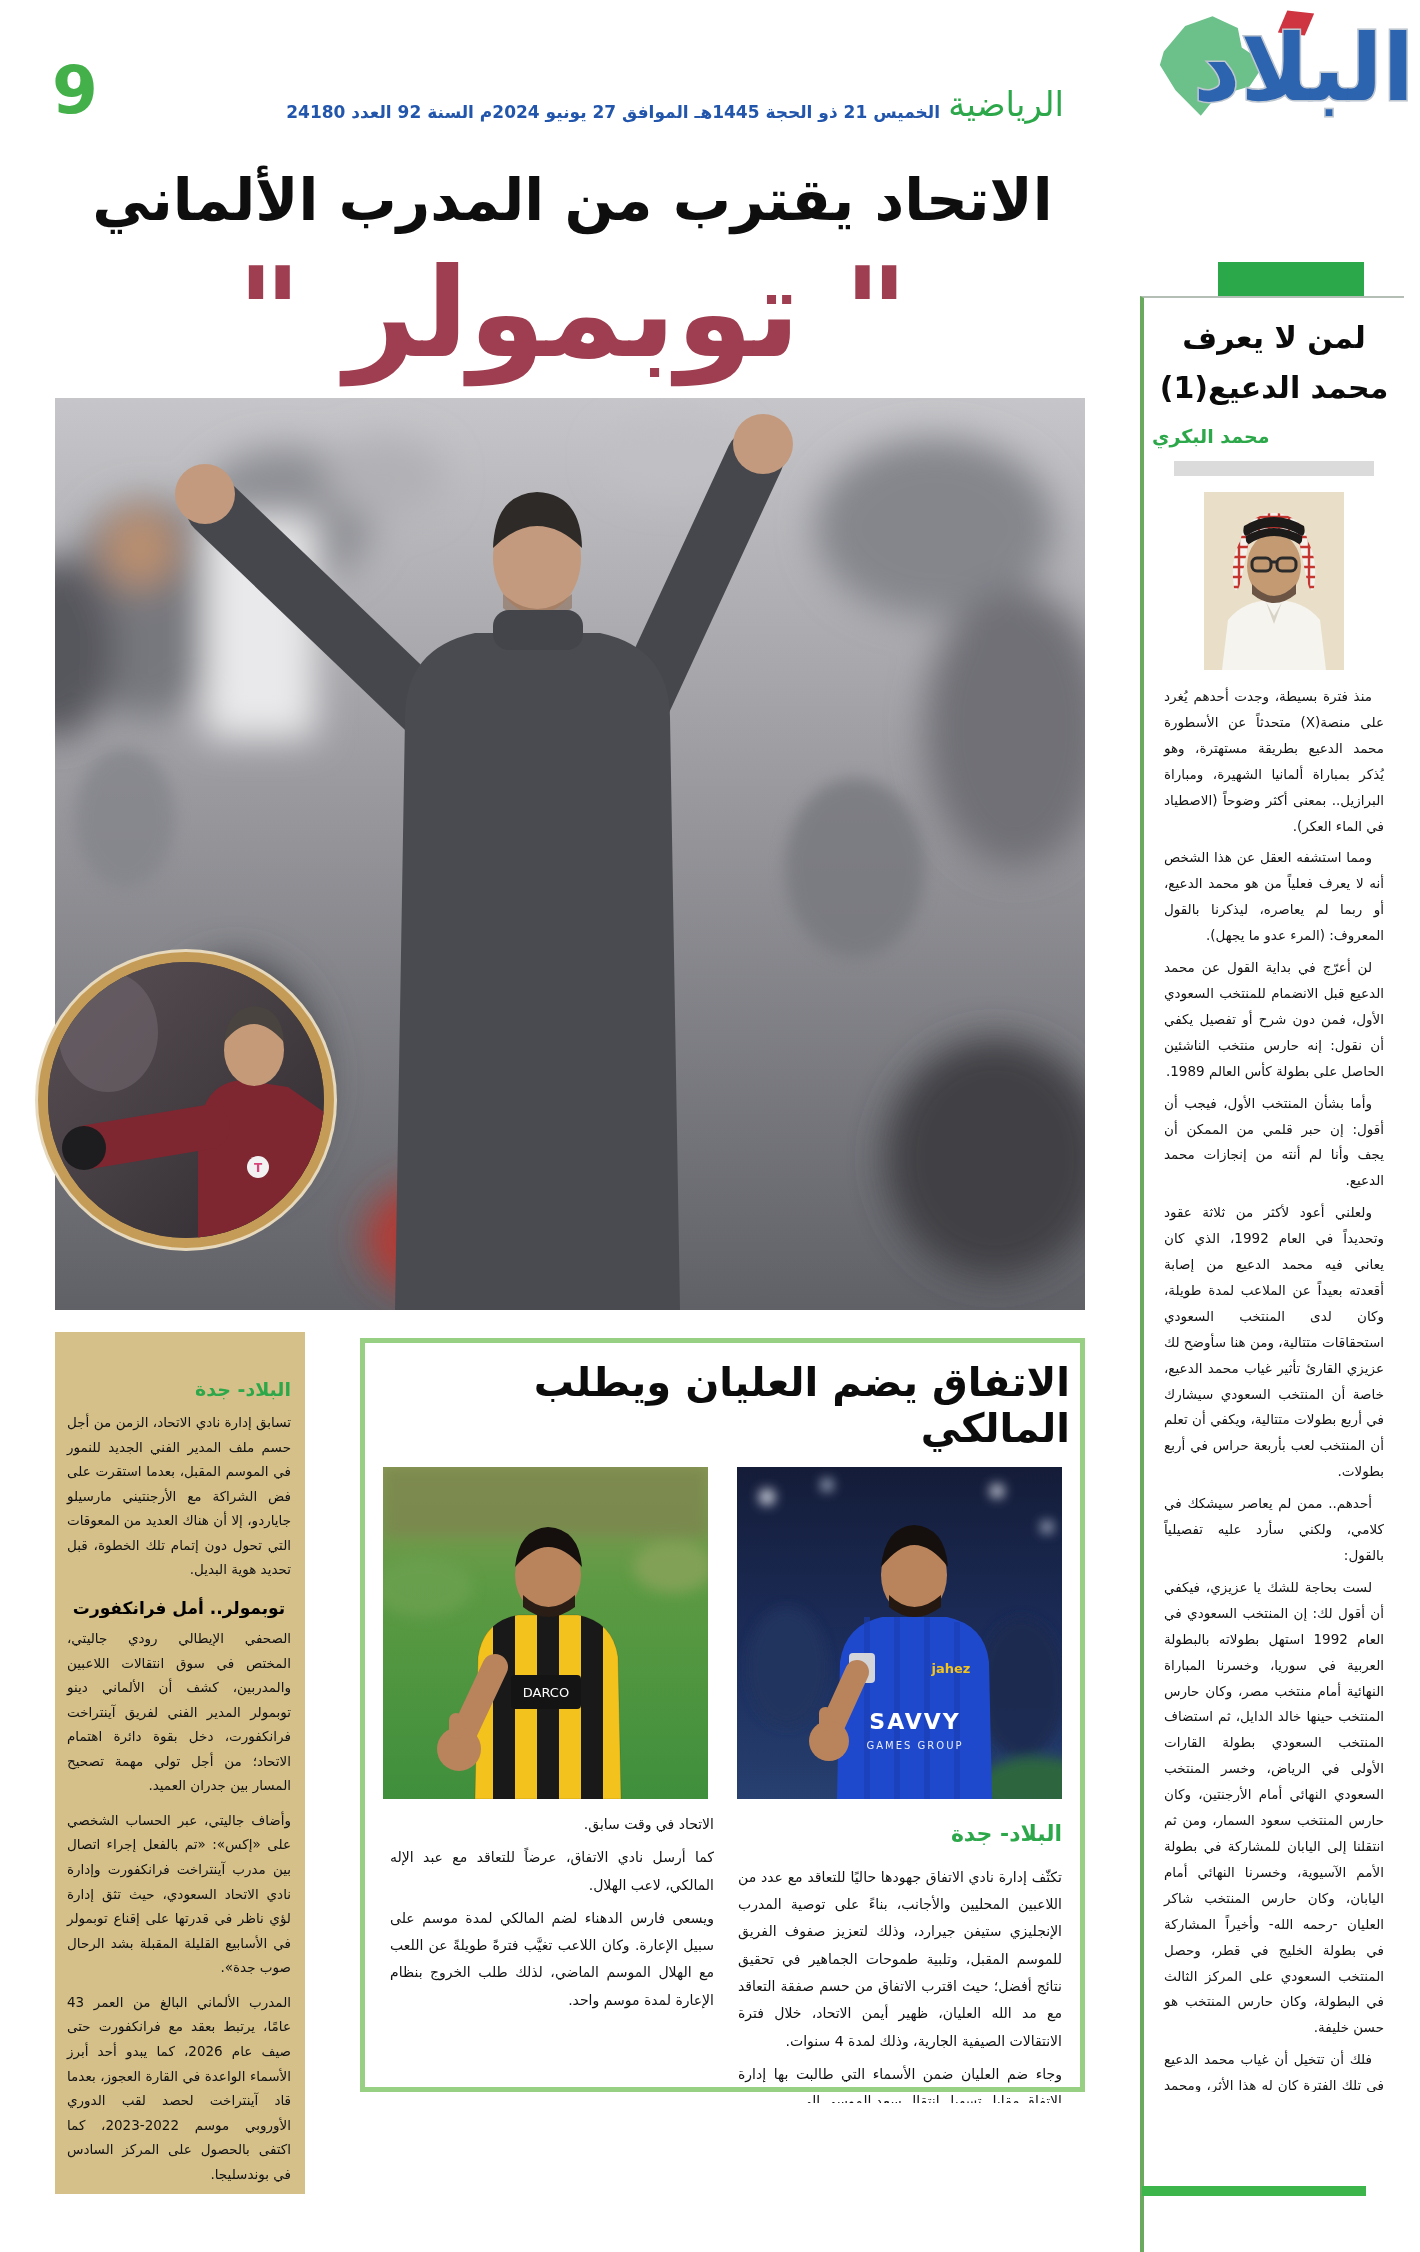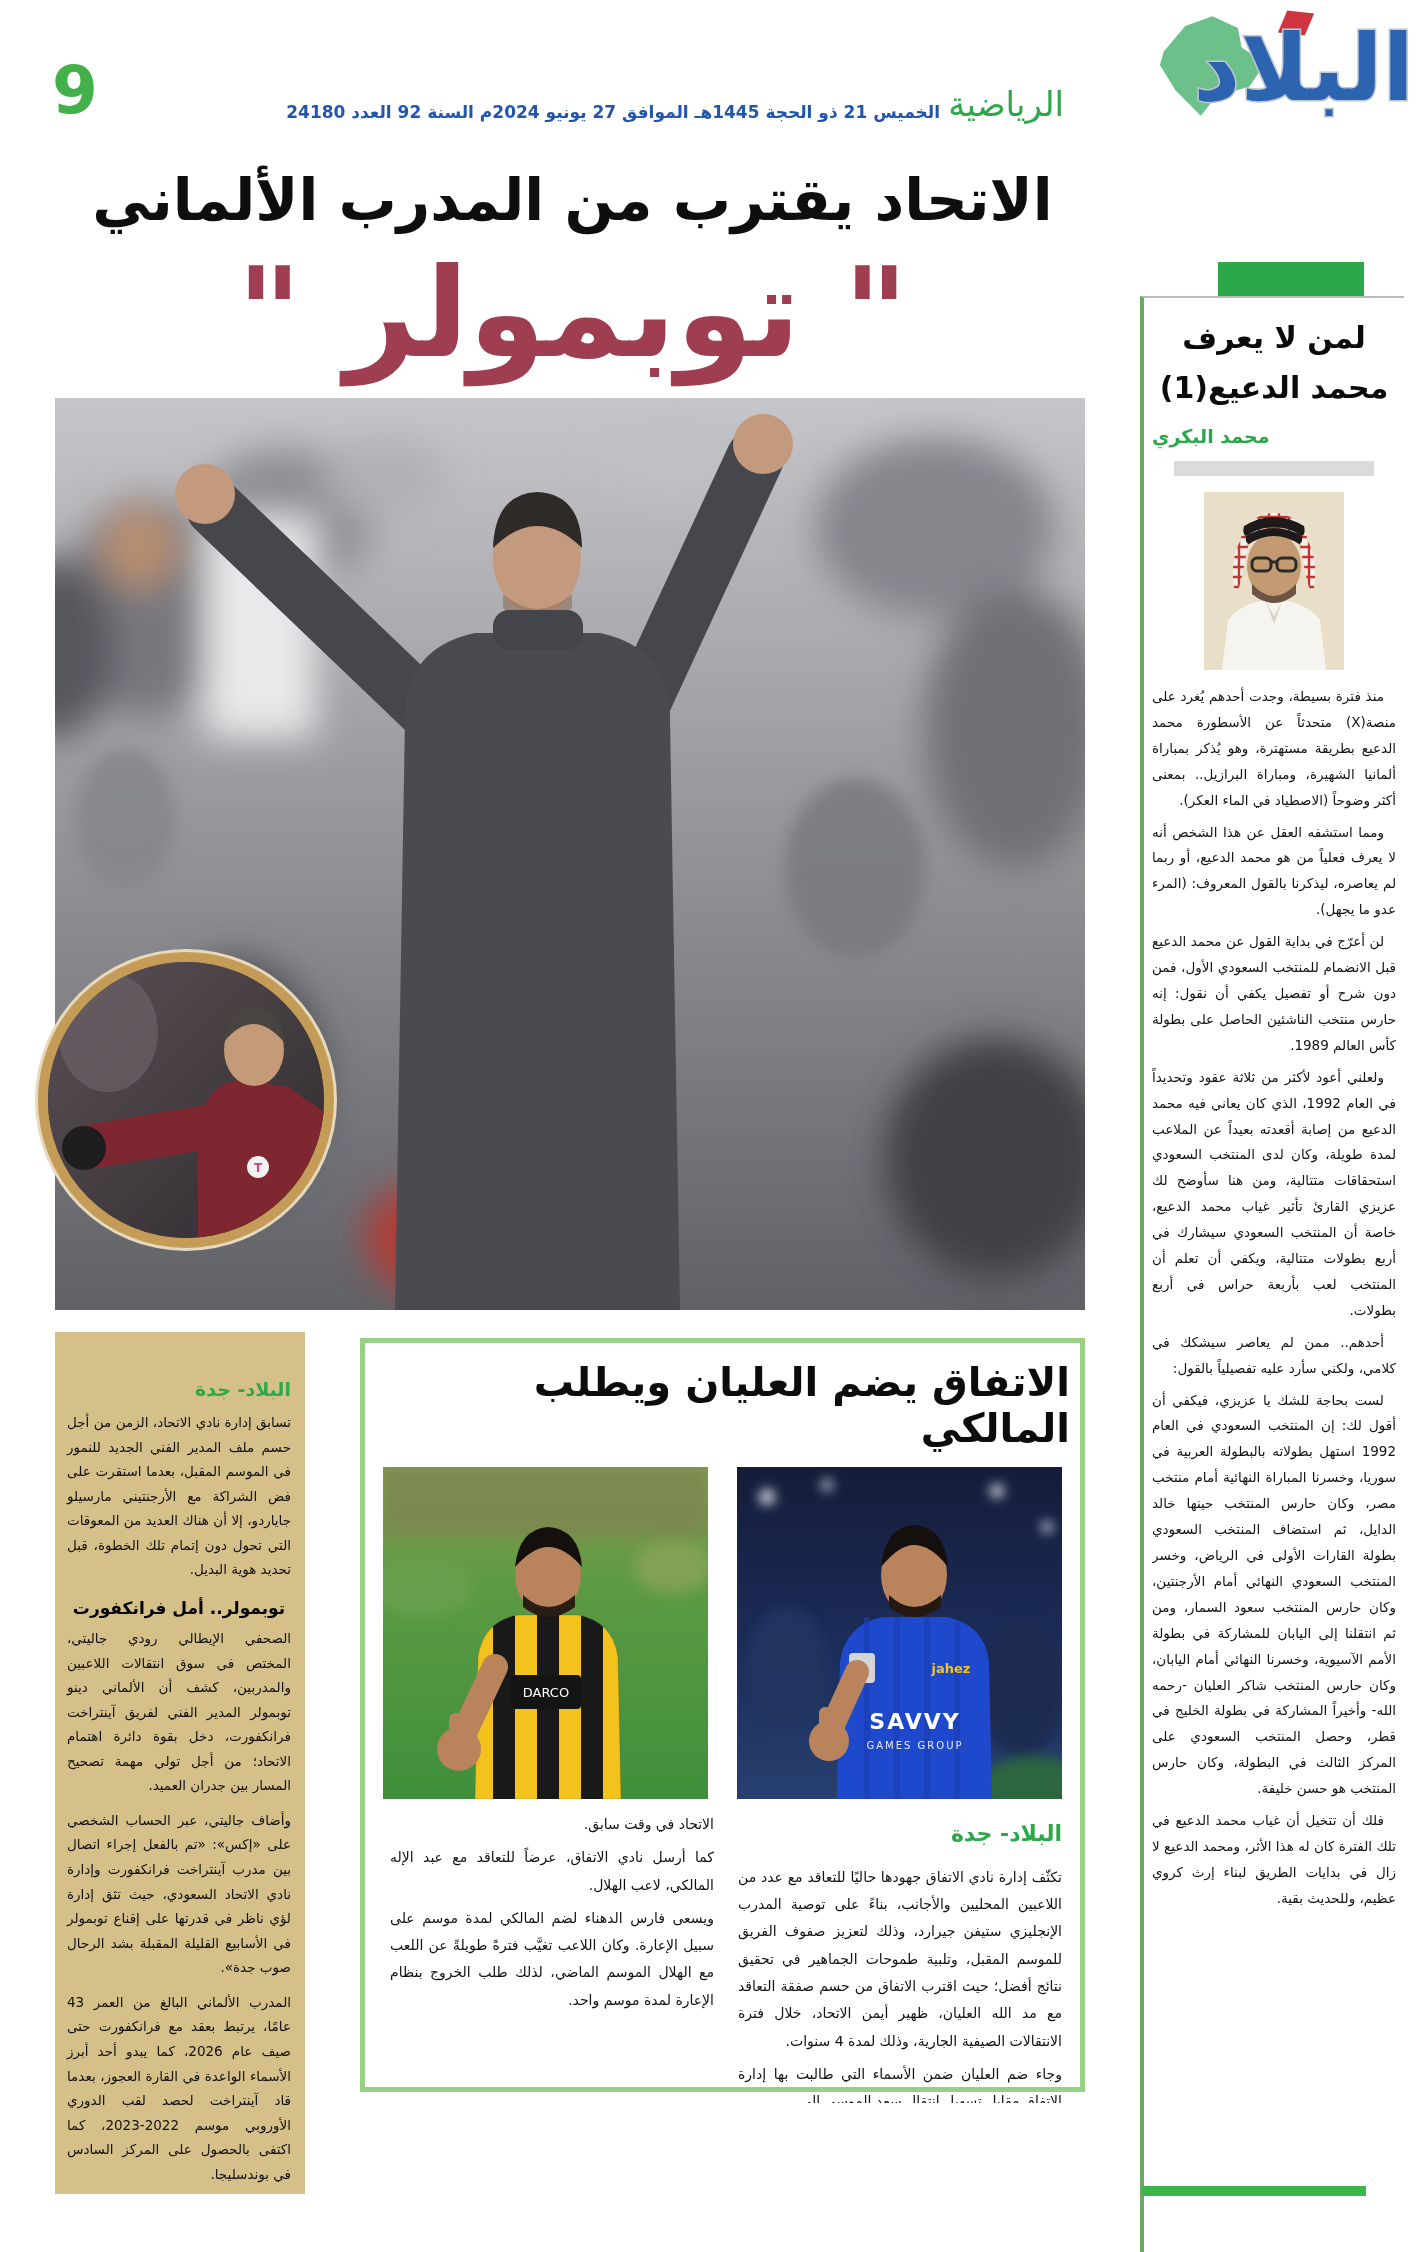--- a/index.html
+++ b/index.html
@@ -45,21 +45,21 @@
   #opcol{top:262px;left:1140px;width:270px;height:1990px;}
   #opcol .op-tab{position:absolute;top:0;right:46px;width:146px;height:34px;background:#2aa84a;}
   #opcol .op-box{position:absolute;top:34px;left:0;right:6px;bottom:0;border-left:4px solid #6aaa5e;
       border-top:2px solid #b5beb5;padding:12px 8px 0 8px;box-sizing:border-box;}
   #opcol .op-title{font-size:30px;font-weight:bold;text-align:center;line-height:1.45;color:#0b0b0b;margin:6px 0 0;}
   #opcol .op-author{font-size:19px;font-weight:bold;text-align:left;color:#2ca84a;margin-top:16px;}
   #opcol .op-divider{width:200px;height:15px;background:#dbdbdb;margin:14px auto 0;}
   #opcol .op-photo{display:block;margin:16px auto 0;}
   #opcol .op-body{margin-top:14px;font-size:13.5px;line-height:1.92;text-align:justify;color:#131313;
       height:1408px;overflow:hidden;}
-  #opcol .op-body p{margin:0 0 6px;text-indent:12px;}
+  #opcol .op-body p{margin:0 12px 6px;text-indent:12px;}
   #opgreenbar{top:2186px;left:1142px;width:224px;height:10px;background:#3cb54a;}
 </style>
 </head>
 <body>
 
 <div id="page">
 
   <div class="abs" id="pageno">9</div>
   <div class="abs" id="dateline">الخميس 21 ذو الحجة 1445هـ الموافق 27 يونيو 2024م السنة 92 العدد 24180</div>
   <div class="abs" id="section">الرياضية</div>
@@ -271,20 +271,21 @@
         <path d="M30,96 Q24,56 48,34 L38,84 Q34,104 30,96 Z" fill="url(#shemagh)"></path>
         <path d="M110,96 Q116,56 92,34 L102,84 Q106,104 110,96 Z" fill="url(#shemagh)"></path>
         <path d="M40,34 Q70,16 100,34 Q102,42 98,44 Q70,26 42,44 Q38,42 40,34 Z" fill="#1c1b1a"></path>
         <path d="M42,44 Q70,28 98,44 Q99,51 95,52 Q70,36 45,52 Q41,51 42,44 Z" fill="#1c1b1a"></path>
       </svg>
 
       <div class="op-body">
         <p>منذ فترة بسيطة، وجدت أحدهم يُغرد على منصة(X) متحدثاً عن الأسطورة محمد الدعيع بطريقة مستهترة، وهو يُذكر بمباراة ألمانيا الشهيرة، ومباراة البرازيل.. بمعنى أكثر وضوحاً (الاصطياد في الماء العكر).</p>
         <p>ومما استشفه العقل عن هذا الشخص أنه لا يعرف فعلياً من هو محمد الدعيع، أو ربما لم يعاصره، ليذكرنا بالقول المعروف: (المرء عدو ما يجهل).</p>
         <p>لن أعرّج في بداية القول عن محمد الدعيع قبل الانضمام للمنتخب السعودي الأول، فمن دون شرح أو تفصيل يكفي أن نقول: إنه حارس منتخب الناشئين الحاصل على بطولة كأس العالم 1989.</p>
+        <p>وأما بشأن المنتخب الأول، فيجب أن أقول: إن حبر قلمي من الممكن أن يجف وأنا لم أنته من إنجازات محمد الدعيع.</p>
         <p>ولعلني أعود لأكثر من ثلاثة عقود وتحديداً في العام 1992، الذي كان يعاني فيه محمد الدعيع من إصابة أقعدته بعيداً عن الملاعب لمدة طويلة، وكان لدى المنتخب السعودي استحقاقات متتالية، ومن هنا سأوضح لك عزيزي القارئ تأثير غياب محمد الدعيع، خاصة أن المنتخب السعودي سيشارك في أربع بطولات متتالية، ويكفي أن تعلم أن المنتخب لعب بأربعة حراس في أربع بطولات.</p>
         <p>أحدهم.. ممن لم يعاصر سيشكك في كلامي، ولكني سأرد عليه تفصيلياً بالقول:</p>
         <p>لست بحاجة للشك يا عزيزي، فيكفي أن أقول لك: إن المنتخب السعودي في العام 1992 استهل بطولاته بالبطولة العربية في سوريا، وخسرنا المباراة النهائية أمام منتخب مصر، وكان حارس المنتخب حينها خالد الدايل، ثم استضاف المنتخب السعودي بطولة القارات الأولى في الرياض، وخسر المنتخب السعودي النهائي أمام الأرجنتين، وكان حارس المنتخب سعود السمار، ومن ثم انتقلنا إلى اليابان للمشاركة في بطولة الأمم الآسيوية، وخسرنا النهائي أمام اليابان، وكان حارس المنتخب شاكر العليان -رحمه الله- وأخيراً المشاركة في بطولة الخليج في قطر، وحصل المنتخب السعودي على المركز الثالث في البطولة، وكان حارس المنتخب هو حسن خليفة.</p>
         <p>فلك أن تتخيل أن غياب محمد الدعيع في تلك الفترة كان له هذا الأثر، ومحمد الدعيع لا زال في بدايات الطريق لبناء إرث كروي عظيم، وللحديث بقية.</p>
       </div>
     </div>
   </div>
   <div class="abs" id="opgreenbar"></div>
 
 </div>

